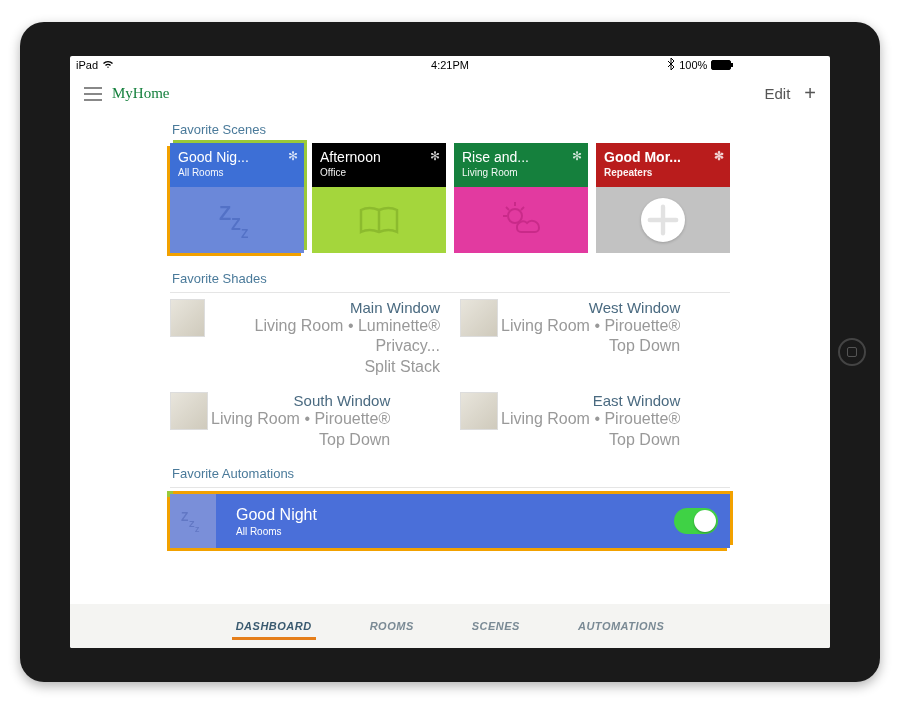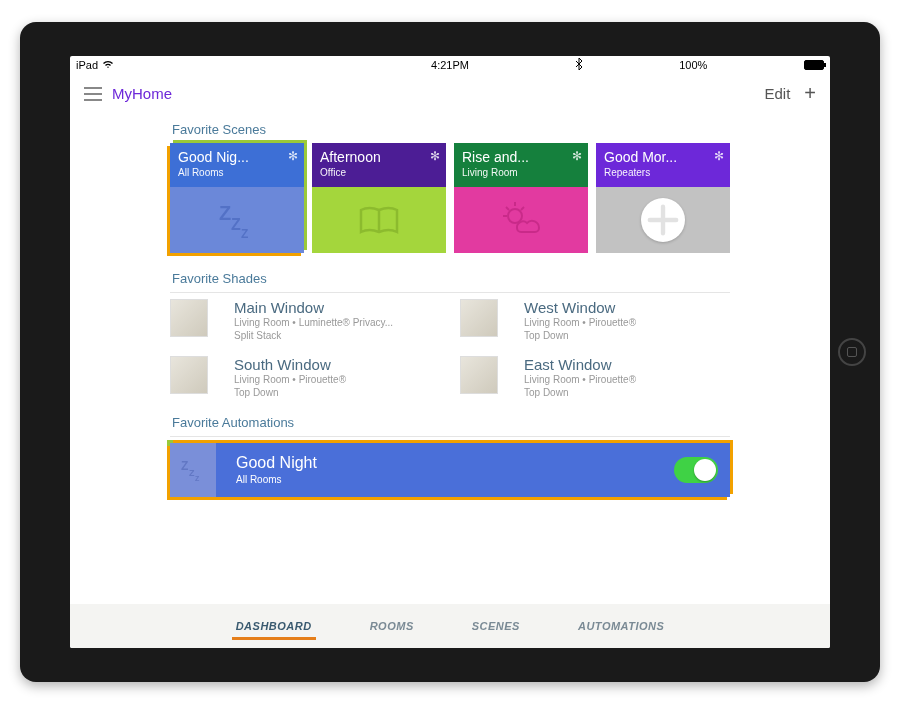--- a/index.html
+++ b/index.html
@@ -9,21 +9,21 @@
     display: flex;
     justify-content: center;
     align-items: center;
     height: 703px;
     width: 900px;
   }
   .ipad-frame {
     width: 860px;
     height: 660px;
     background: #1a1a1a;
-    border-radius: 16px;
+    border-radius: 24px;
     padding: 34px 50px;
     position: relative;
     box-shadow: 0 4px 12px rgba(0,0,0,.3);
   }
   .home-button {
     position: absolute;
     right: 14px;
     top: 50%;
     transform: translateY(-50%);
     width: 28px; height: 28px;
@@ -45,36 +45,36 @@
   .status-bar {
     height: 18px;
     display: flex;
     align-items: center;
     font-size: 11px;
     padding: 0 6px;
     color: #000;
   }
   .status-left { flex: 1; display:flex; align-items:center; gap:4px;}
   .status-center { flex: 1; text-align: center; font-weight: 500;}
-  .status-right { flex: 1; display:flex; justify-content:space-between; align-items:center; gap:4px;}
+  .status-right { flex: 1; display:flex; justify-content:center; align-items:center; gap:4px;}
   .wifi { font-size: 11px; }
   .battery { width: 20px; height: 10px; border:1px solid #000; border-radius:2px; position:relative; background:#000;}
   .battery::after { content:""; position:absolute; right:-3px; top:2px; width:2px; height:4px; background:#000;}
   
   .app-header {
     height: 40px;
     display: flex;
     align-items: center;
     padding: 0 14px;
     color: #555;
     font-size: 15px;
   }
   .hamburger { width: 18px; height: 14px; display:flex; flex-direction:column; justify-content:space-between; margin-right:10px;}
   .hamburger span { height:2px; background:#888; width:100%; }
-  .app-title { color:#6d28d9; }
+  .app-title { color:#15803d;font-family:Liberation Serif, serif; }
   .spacer { flex:1; }
   .edit-btn { color:#555; font-size:15px; margin-right:14px; }
   .plus-btn { font-size:20px; color:#555; font-weight:300; }
   
   .content { flex:1; overflow:auto; padding: 0 0 0 0; }
   .inner { max-width: 560px; margin: 4px auto; }
   .section-title { color:#4a7a9a; font-size:13px; margin: 8px 0 6px 2px; }
   hr.sep { border:none; border-top:1px solid #e5e5e5; margin: 2px 0 6px; }
   
   .scenes { display:flex; gap:8px; }
@@ -83,37 +83,37 @@
   }
   .scene-top { height: 44px; padding:6px 8px; position:relative;}
   .scene-name { font-size:14px; white-space:nowrap; overflow:hidden; text-overflow:ellipsis; }
   .scene-room { font-size:10px; margin-top:2px; opacity:.95;}
   .gear { position:absolute; top:6px; right:6px; font-size:12px; opacity:.8;}
   .scene-bottom { height: 66px; display:flex; align-items:center; justify-content:center; }
   .scene-bottom svg { width:48px; height:48px; opacity:.55; }
   .scene-0 .scene-top { background:#3d6fd6; }
   .scene-0 .scene-bottom { background:#6b88d9; }
   .scene-0 { box-shadow: -3px 3px 0 #f2a100, 3px -3px 0 #9ac93a;}
-  .scene-1 .scene-top { background:#4c1d95; }
+  .scene-1 .scene-top { background:#000000; }
   .scene-1 .scene-bottom { background:#a4d63c; }
   .scene-2 .scene-top { background:#15803d; }
   .scene-2 .scene-bottom { background:#e23aa0; }
-  .scene-3 .scene-top { background:#6d28d9; }
+  .scene-3 .scene-top { background:#b91c1c;font-weight:bold; }
   .scene-3 .scene-bottom { background:#c2c2c2; }
   .scene-3 .circle-icon {
     width:44px; height:44px; background:#fff; border-radius:50%;
     display:flex; align-items:center; justify-content:center; color:#bbb;
     box-shadow: 0 1px 3px rgba(0,0,0,.2);
   }
   
   .shades { display:grid; grid-template-columns: 1fr 1fr; column-gap: 20px; row-gap: 14px; margin-top:6px;}
-  .shade { display:flex; gap:26px; }
+  .shade { display:flex; gap:3px;text-align:right; }
   .shade-thumb { width:38px; height:38px; background:linear-gradient(135deg,#e8e5dc,#cfcabc); border:1px solid #ddd;}
   .shade-name { color:#4a6a80; font-size:15px; }
-  .shade-meta { color:#999; font-size:10px; line-height:1.3; }
+  .shade-meta { color:#999; font-size:16px; line-height:1.3; }
   
   .automation {
     margin-top:6px;
     background:#4a6fd9;
     color:#fff;
     height:54px;
     display:flex;
     align-items:center;
     position:relative;
     box-shadow: -3px 3px 0 #f2a100, 3px -3px 0 #f2a100, -3px -3px 0 #9ac93a;

